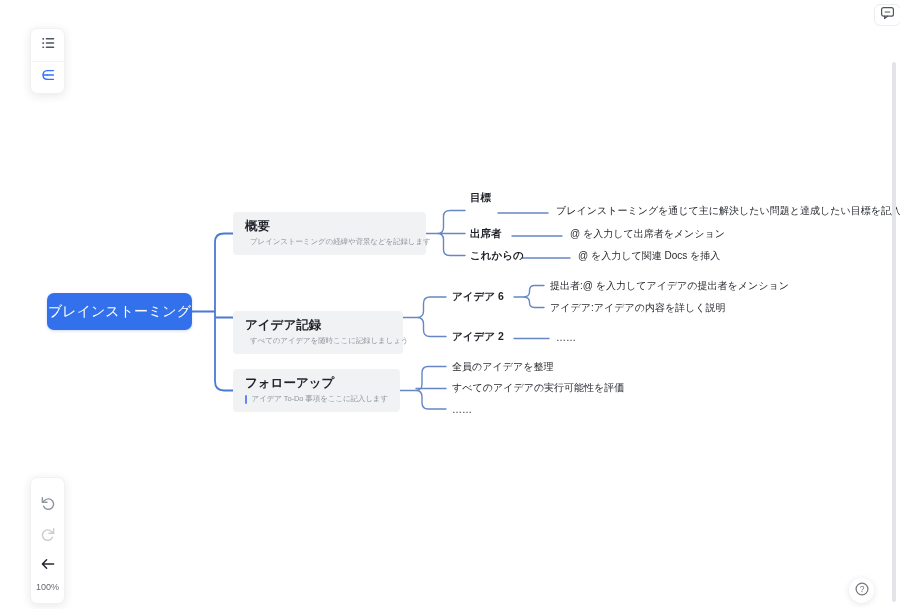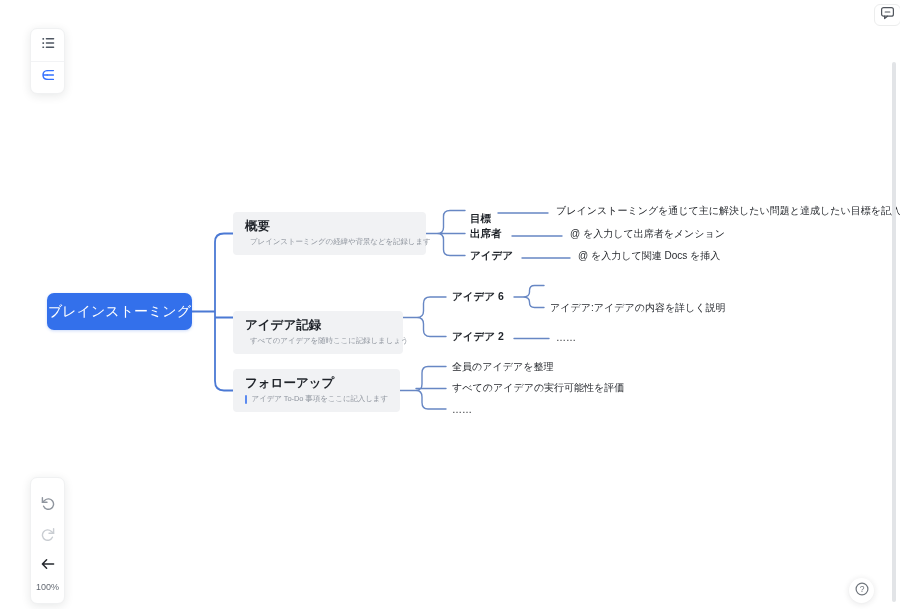--- a/index.html
+++ b/index.html
@@ -76,28 +76,29 @@
   </div>
 
   <div class="branch-card" style="left:233px;top:369px;width:167px;">
     <div class="branch-title">フォローアップ</div>
     <div class="branch-note">
       <span class="note-bar"></span>
       <span class="note-text">アイデア To-Do 事項をここに記入します</span>
     </div>
   </div>
 
-  <div class="leaf leaf-label" style="left:470px;top:219px;">目標</div>
+  <div class="leaf leaf-label" style="left:470px;top:198px;">目標</div>
   <div class="leaf leaf-text" style="left:556px;top:211px;">ブレインストーミングを通じて主に解決したい問題と達成したい目標を記入</div>
   <div class="leaf leaf-label" style="left:470px;top:233.5px;">出席者</div>
   <div class="leaf leaf-text" style="left:570px;top:234px;">@ を入力して出席者をメンション</div>
-  <div class="leaf leaf-label" style="left:470px;top:255.5px;">アイデア</div>
+  <div class="leaf leaf-label" style="left:470px;top:255.5px;">これからの</div>
   <div class="leaf leaf-text" style="left:578px;top:256px;">@ を入力して関連 Docs を挿入</div>
 
   <div class="leaf leaf-label" style="left:452px;top:297px;">アイデア 6</div>
+  <div class="leaf leaf-text" style="left:550px;top:285.5px;">提出者:@ を入力してアイデアの提出者をメンション</div>
   <div class="leaf leaf-text" style="left:550px;top:307.5px;">アイデア:アイデアの内容を詳しく説明</div>
   <div class="leaf leaf-label" style="left:452px;top:336.5px;">アイデア 2</div>
   <div class="leaf leaf-text" style="left:556px;top:337px;">……</div>
 
   <div class="leaf leaf-text" style="left:452px;top:366.5px;">全員のアイデアを整理</div>
   <div class="leaf leaf-text" style="left:452px;top:387.5px;">すべてのアイデアの実行可能性を評価</div>
   <div class="leaf leaf-text" style="left:452px;top:409px;">……</div>
 
   <div class="float-card view-switcher">
     <div class="icon-btn">

